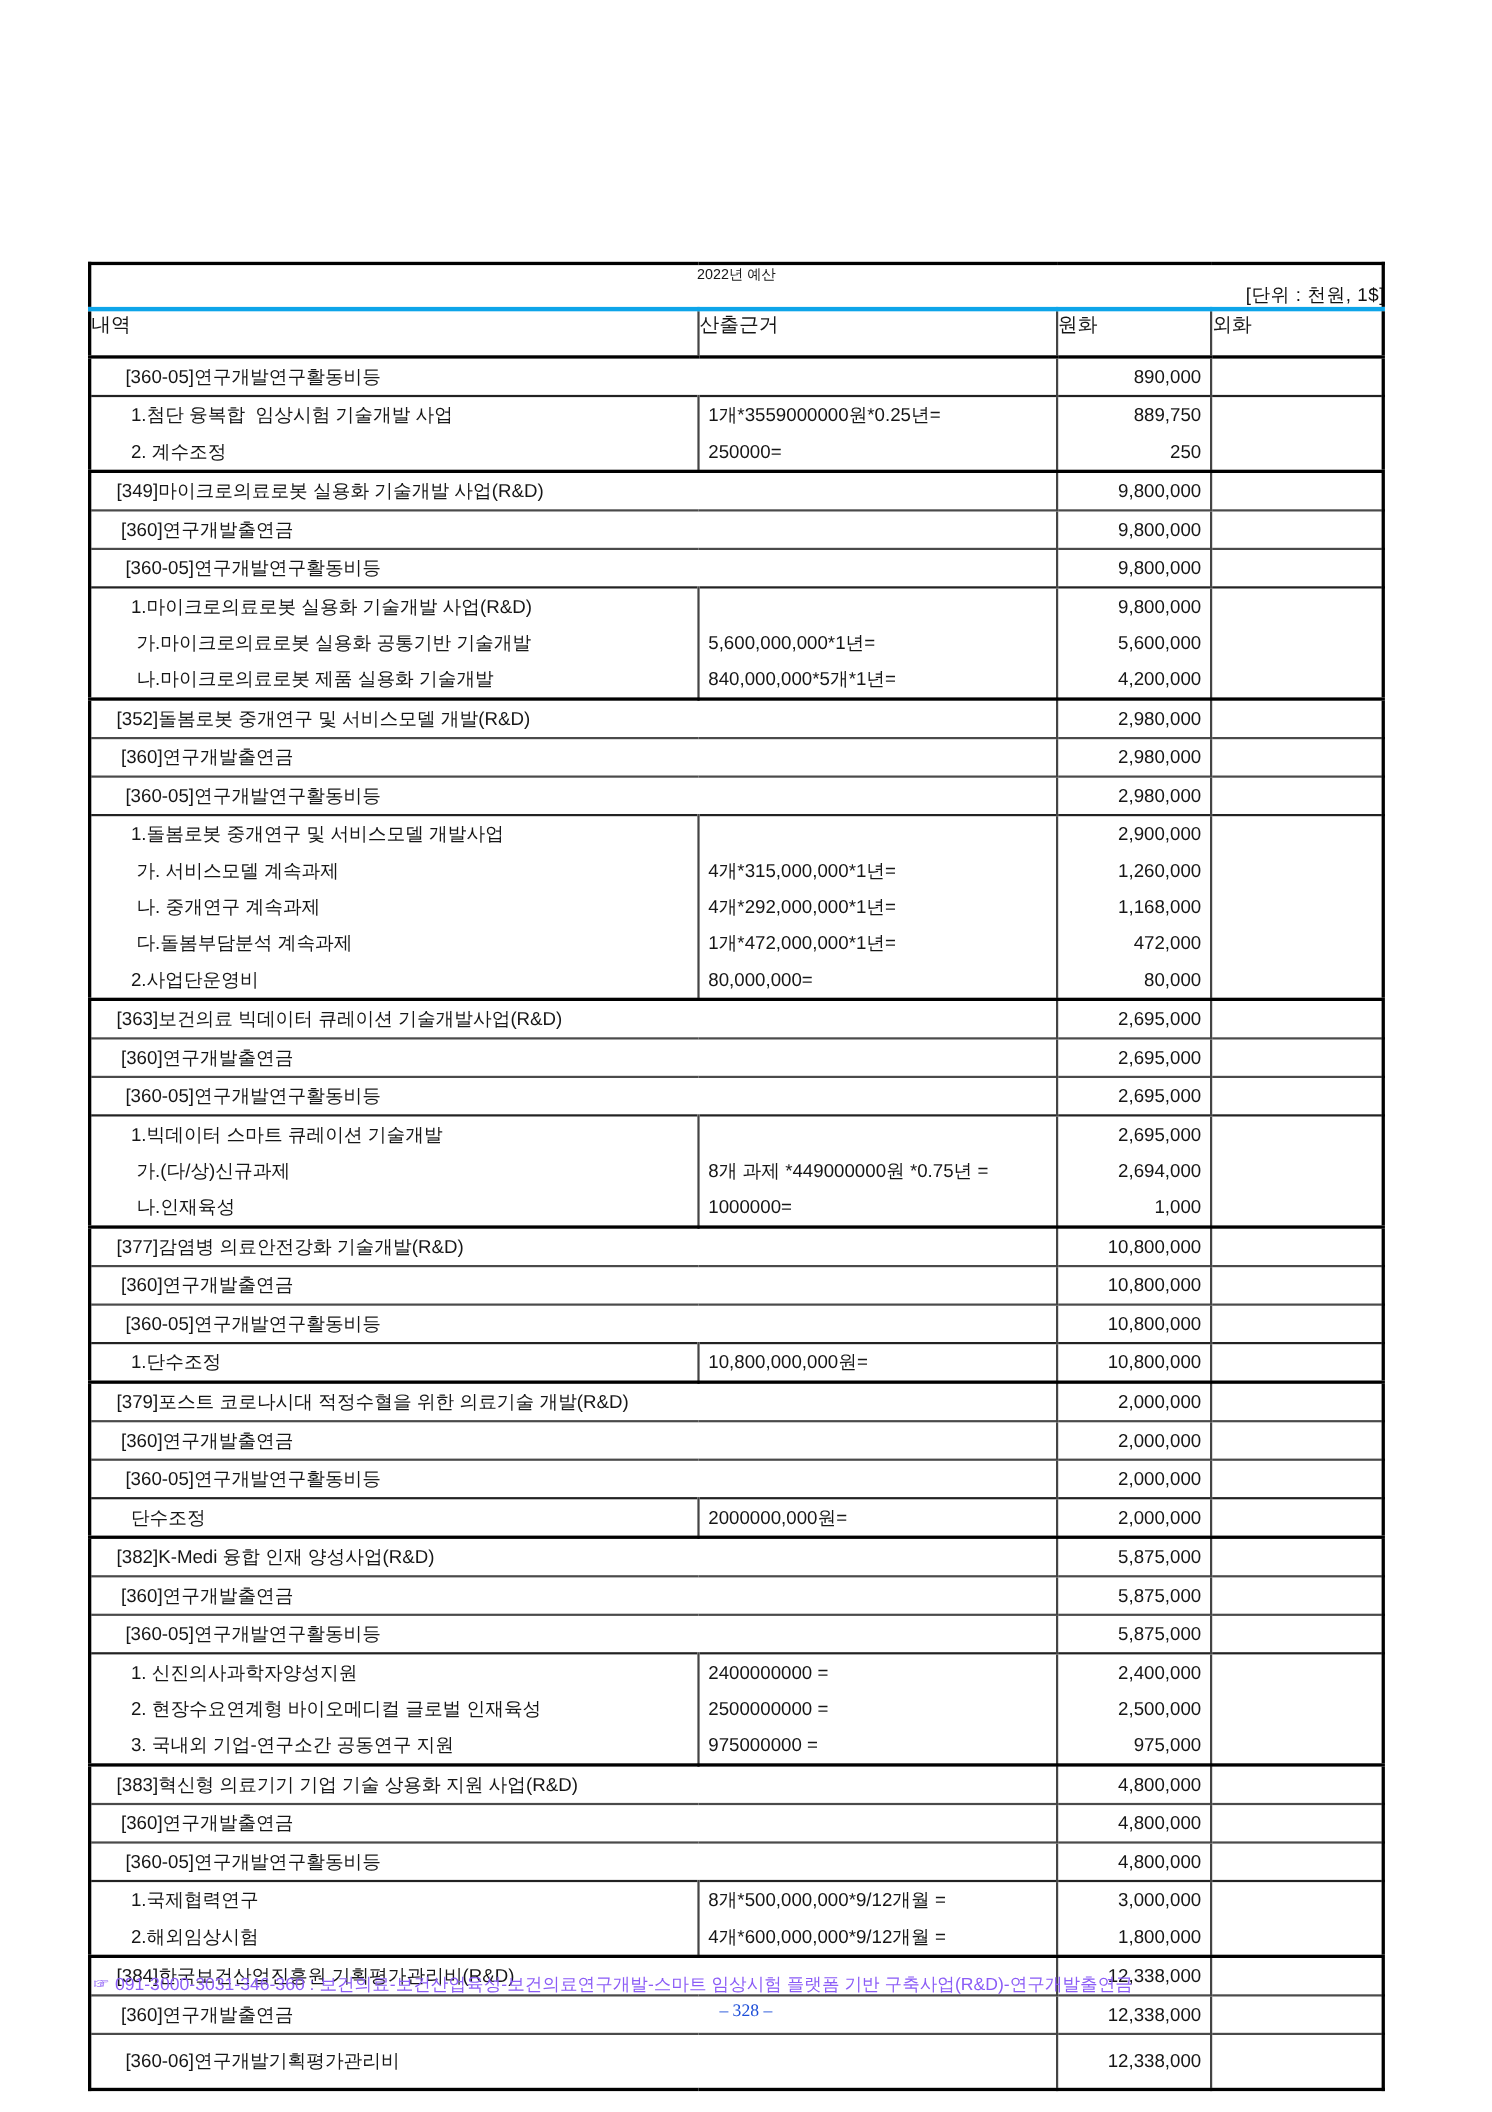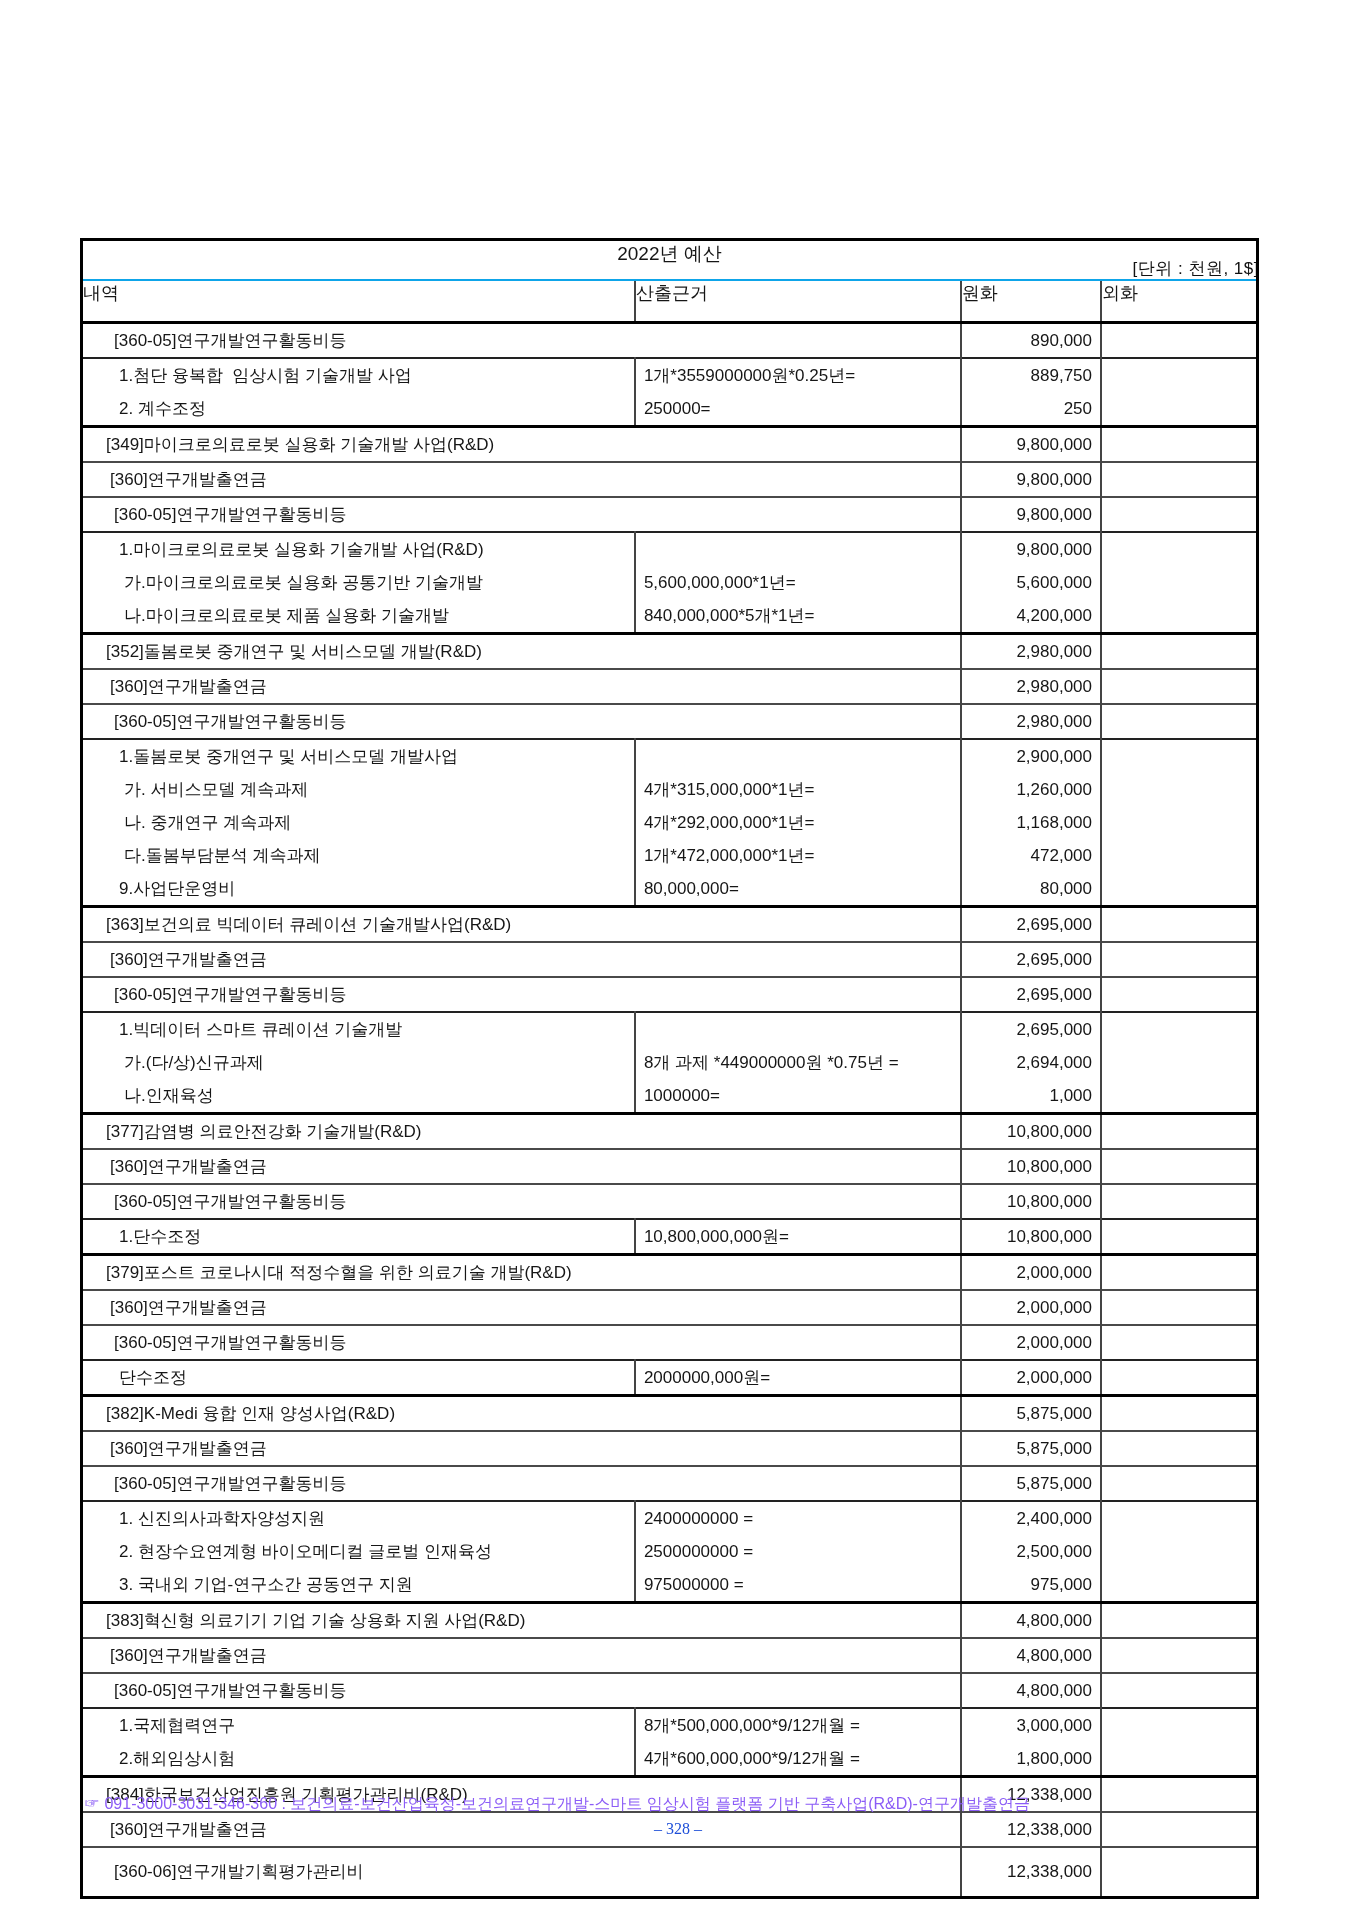--- a/index.html
+++ b/index.html
@@ -36,22 +36,22 @@
     table-layout: fixed;
     border: 3px solid #000;
     font-size: 17px;
     color: #161616;
   }
   #budget-table td { padding: 0; vertical-align: top; }
   tr.title-row td {
     height: 38px;
     text-align: center;
     vertical-align: middle;
-    font-size: 19px;
-    border-bottom: 2px solid #0ea5e9;
+    font-size: 13px;
+    border-bottom: 4px solid #0ea5e9;
   }
   tr.header-row td {
     height: 40px;
     vertical-align: middle;
     font-size: 18px;
     border-bottom: 3px solid #000;
   }
   tr.header-row td + td { border-left: 2px solid #444; }
   tbody tr { border-top: 2px solid #4a4a4a; }
   tbody tr.section { border-top: 3px solid #000; }
@@ -212,21 +212,21 @@
             <div class="ln num">2,980,000</div>
           </td>
           <td class="c-fx"></td>
         </tr>
         <tr class="detail">
           <td class="c-name" colspan="1">
             <div class="ln ind4">1.돌봄로봇 중개연구 및 서비스모델 개발사업</div>
             <div class="ln ind5">가. 서비스모델 계속과제</div>
             <div class="ln ind5">나. 중개연구 계속과제</div>
             <div class="ln ind5">다.돌봄부담분석 계속과제</div>
-            <div class="ln ind4">9.사업단운영비</div>
+            <div class="ln ind4">2.사업단운영비</div>
           </td>
           <td class="c-basis">
             <div class="ln"></div>
             <div class="ln">4개*315,000,000*1년=</div>
             <div class="ln">4개*292,000,000*1년=</div>
             <div class="ln">1개*472,000,000*1년=</div>
             <div class="ln">80,000,000=</div>
           </td>
           <td class="c-krw">
             <div class="ln num">2,900,000</div>

